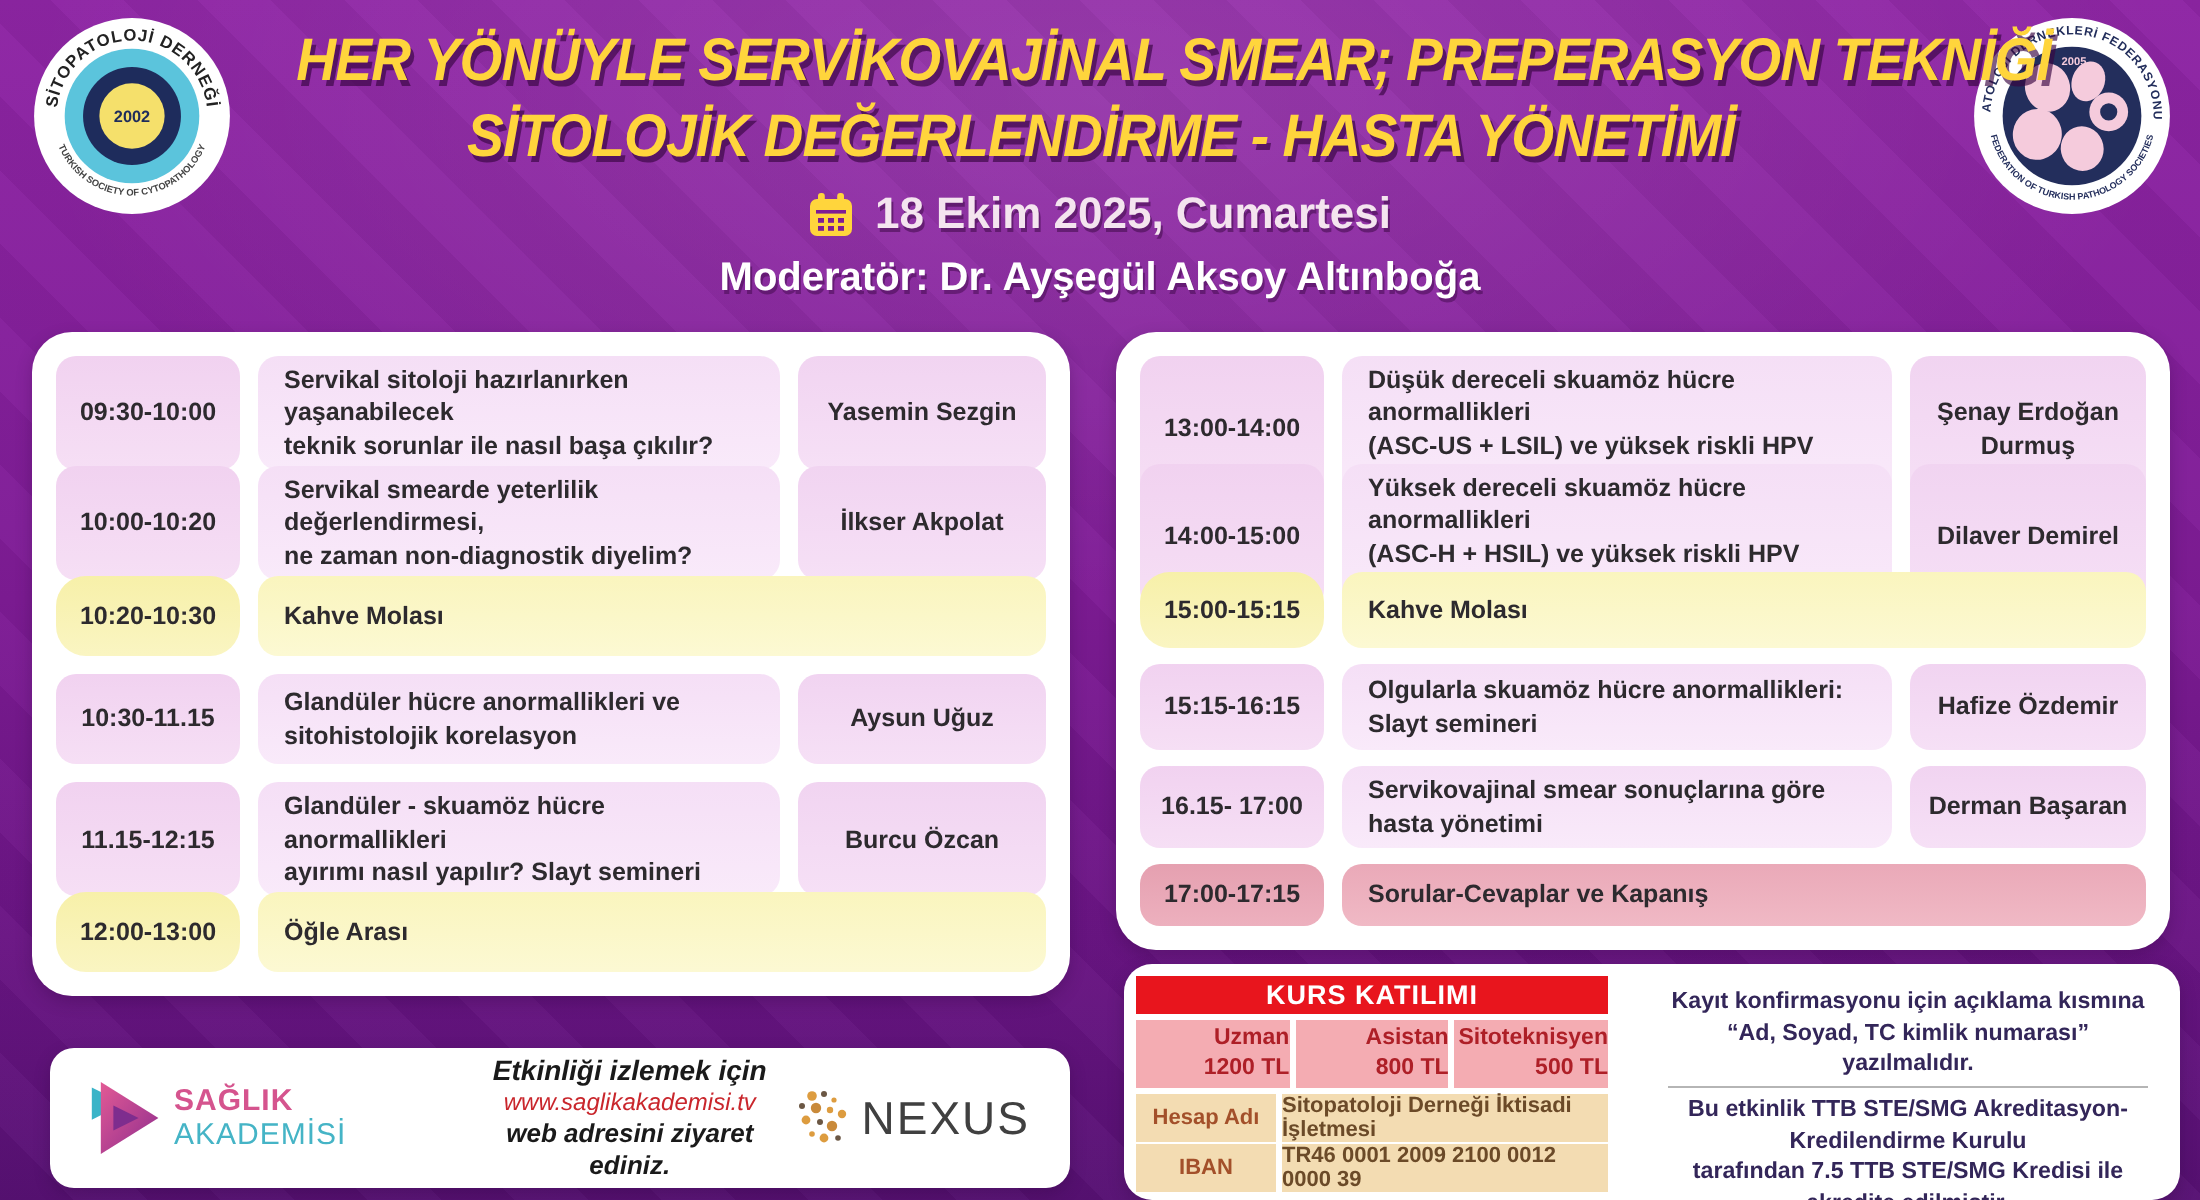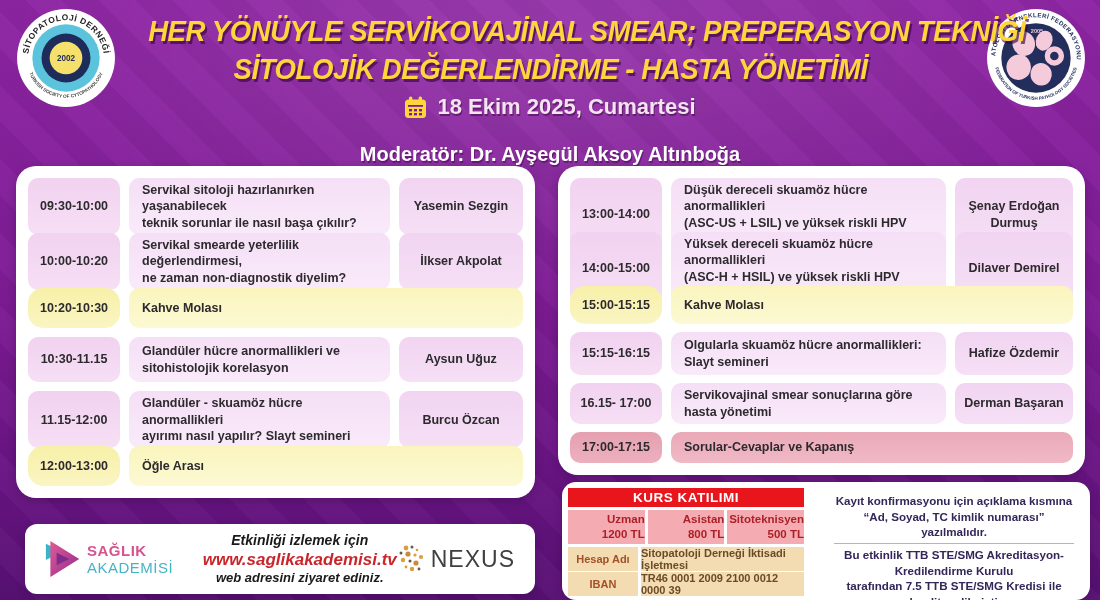--- a/index.html
+++ b/index.html
@@ -14,21 +14,21 @@
   
   .logo{position:absolute;top:7px;width:102px;height:102px;}
   .logo.left{left:15px;}
   .logo.right{right:13px;}
   .title-wrap{position:absolute;left:110px;right:110px;top:12px;text-align:center;color:#FFD53C;}
   .title-line{display:inline-block;transform:scaleX(0.92);transform-origin:center;
     font-size:30px;line-height:38px;font-weight:900;font-style:italic;letter-spacing:-0.5px;
     text-shadow:2px 3px 0 rgba(56,5,64,0.65);white-space:nowrap;}
   .date-row{position:absolute;left:0;right:0;top:94px;display:flex;align-items:center;justify-content:center;gap:10px;}
   .date-text{font-size:22px;font-weight:bold;color:#F4E4EF;text-shadow:1px 2px 0 rgba(56,5,64,0.5);}
-  .moderator{position:absolute;left:0;right:0;top:143px;text-align:center;
+  .moderator{position:absolute;left:0;right:0;top:128px;text-align:center;
     font-size:20px;font-weight:bold;color:#FFFFFF;text-shadow:1px 2px 0 rgba(56,5,64,0.45);}
   
   .panel{position:absolute;background:#fff;border-radius:20px;box-shadow:0 3px 8px rgba(40,0,50,0.25);
     padding:12px;box-sizing:border-box;display:flex;flex-direction:column;gap:9px;}
   #panel-left{left:16px;top:166px;width:519px;height:332px;}
   #panel-right{left:558px;top:166px;width:527px;height:309px;gap:8px;}
   .row{display:grid;gap:9px;}
   #panel-left .row{grid-template-columns:92px 1fr 124px;}
   #panel-right .row{grid-template-columns:92px 1fr 118px;}
   .row{height:46px;}
@@ -47,21 +47,21 @@
   
   #watch-bar{position:absolute;left:25px;top:524px;width:510px;height:70px;background:#fff;border-radius:12px;
     box-shadow:0 3px 8px rgba(40,0,50,0.25);display:flex;align-items:center;justify-content:flex-end;
     padding:0 20px;box-sizing:border-box;}
   .saglik{display:flex;align-items:center;gap:6px;}
   .saglik-text{font-size:15px;font-weight:bold;letter-spacing:0.5px;}
   .saglik-word1{color:#D5548E;}
   .saglik-word2{color:#45B4C6;font-weight:normal;}
   .watch-center{text-align:center;font-style:italic;color:#1A1A1A;line-height:1.25;}
   .watch-l1{font-size:14px;font-weight:bold;}
-  .watch-url{font-size:17px;font-weight:bold;color:#C9262C;}
+  .watch-url{font-size:12px;font-weight:normal;color:#C9262C;}
   .watch-l3{font-size:13px;font-weight:bold;}
   .nexus{display:flex;align-items:center;gap:4px;}
   .nexus-text{font-size:23px;color:#404040;letter-spacing:1px;font-weight:400;}
   
   #info-panel{position:absolute;left:562px;top:482px;width:528px;height:118px;background:#fff;border-radius:14px;
     box-shadow:0 3px 8px rgba(40,0,50,0.25);display:flex;box-sizing:border-box;padding:6px;overflow:hidden;}
   .fee-table{width:236px;display:flex;flex-direction:column;gap:3px;flex:none;}
   .fee-header{background:#E8151D;color:#fff;font-weight:bold;font-size:13.5px;letter-spacing:0.5px;
     display:flex;align-items:center;justify-content:center;height:23px;}
   .fee-tiers{display:grid;grid-template-columns:1fr 1fr 1fr;gap:3px;height:40px;}
@@ -168,21 +168,21 @@
     <div class="cell time">10:20-10:30</div>
     <div class="cell topic">Kahve Molası</div>
   </div>
   <div class="row">
     <div class="cell time">10:30-11.15</div>
     <div class="cell topic">Glandüler hücre anormallikleri ve
 sitohistolojik korelasyon</div>
     <div class="cell speaker">Aysun Uğuz</div>
   </div>
   <div class="row">
-    <div class="cell time">11.15-12:00</div>
+    <div class="cell time">11.15-12:15</div>
     <div class="cell topic">Glandüler - skuamöz hücre anormallikleri
 ayırımı nasıl yapılır? Slayt semineri</div>
     <div class="cell speaker">Burcu Özcan</div>
   </div>
   <div class="row break">
     <div class="cell time">12:00-13:00</div>
     <div class="cell topic">Öğle Arası</div>
   </div>
 </div>
 

